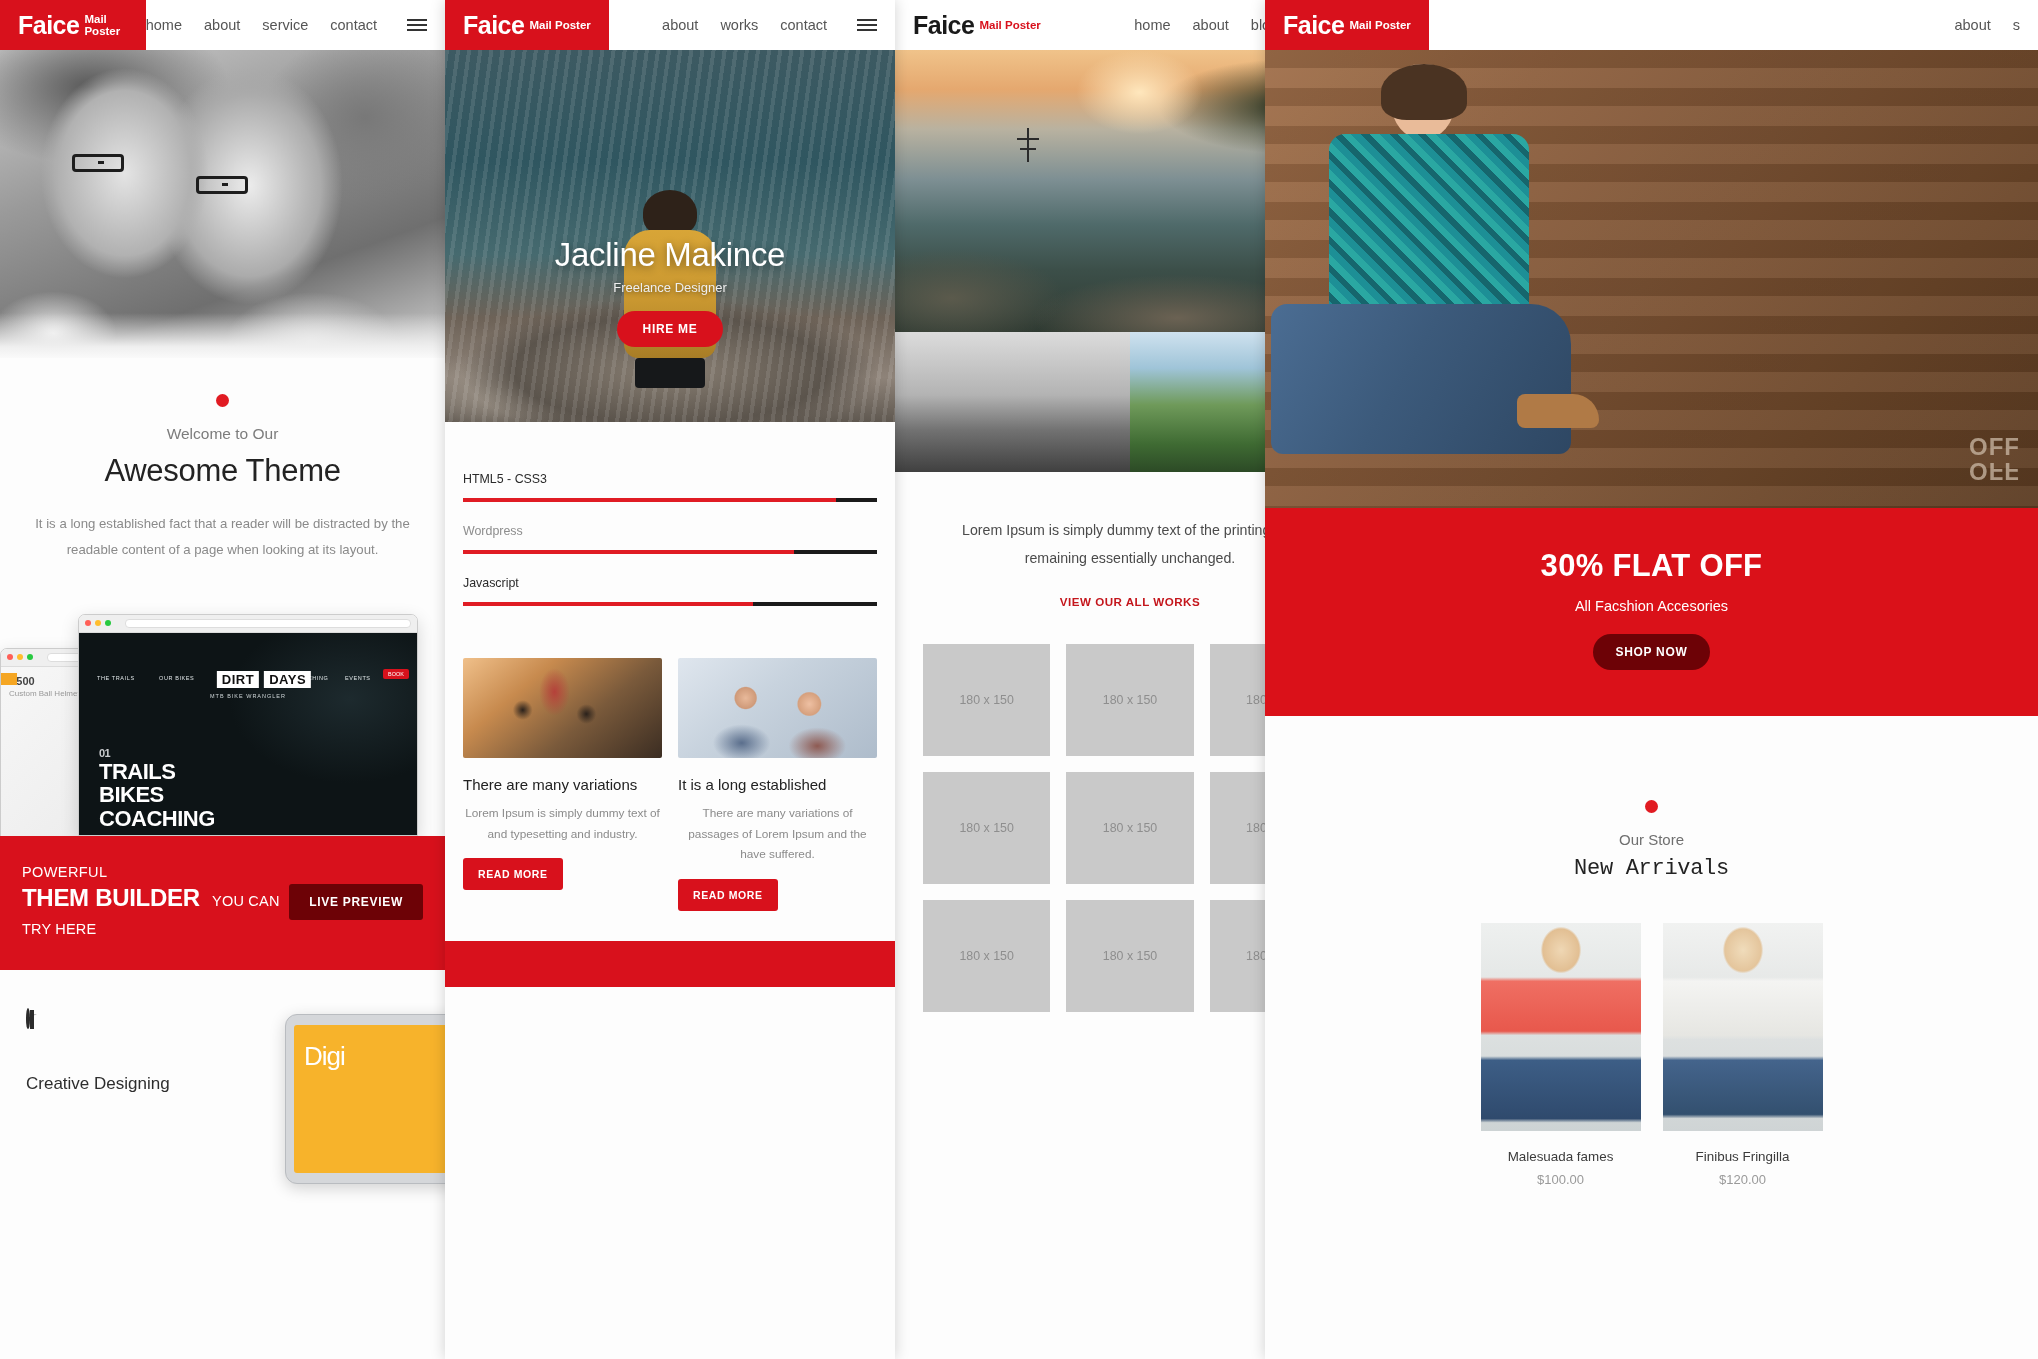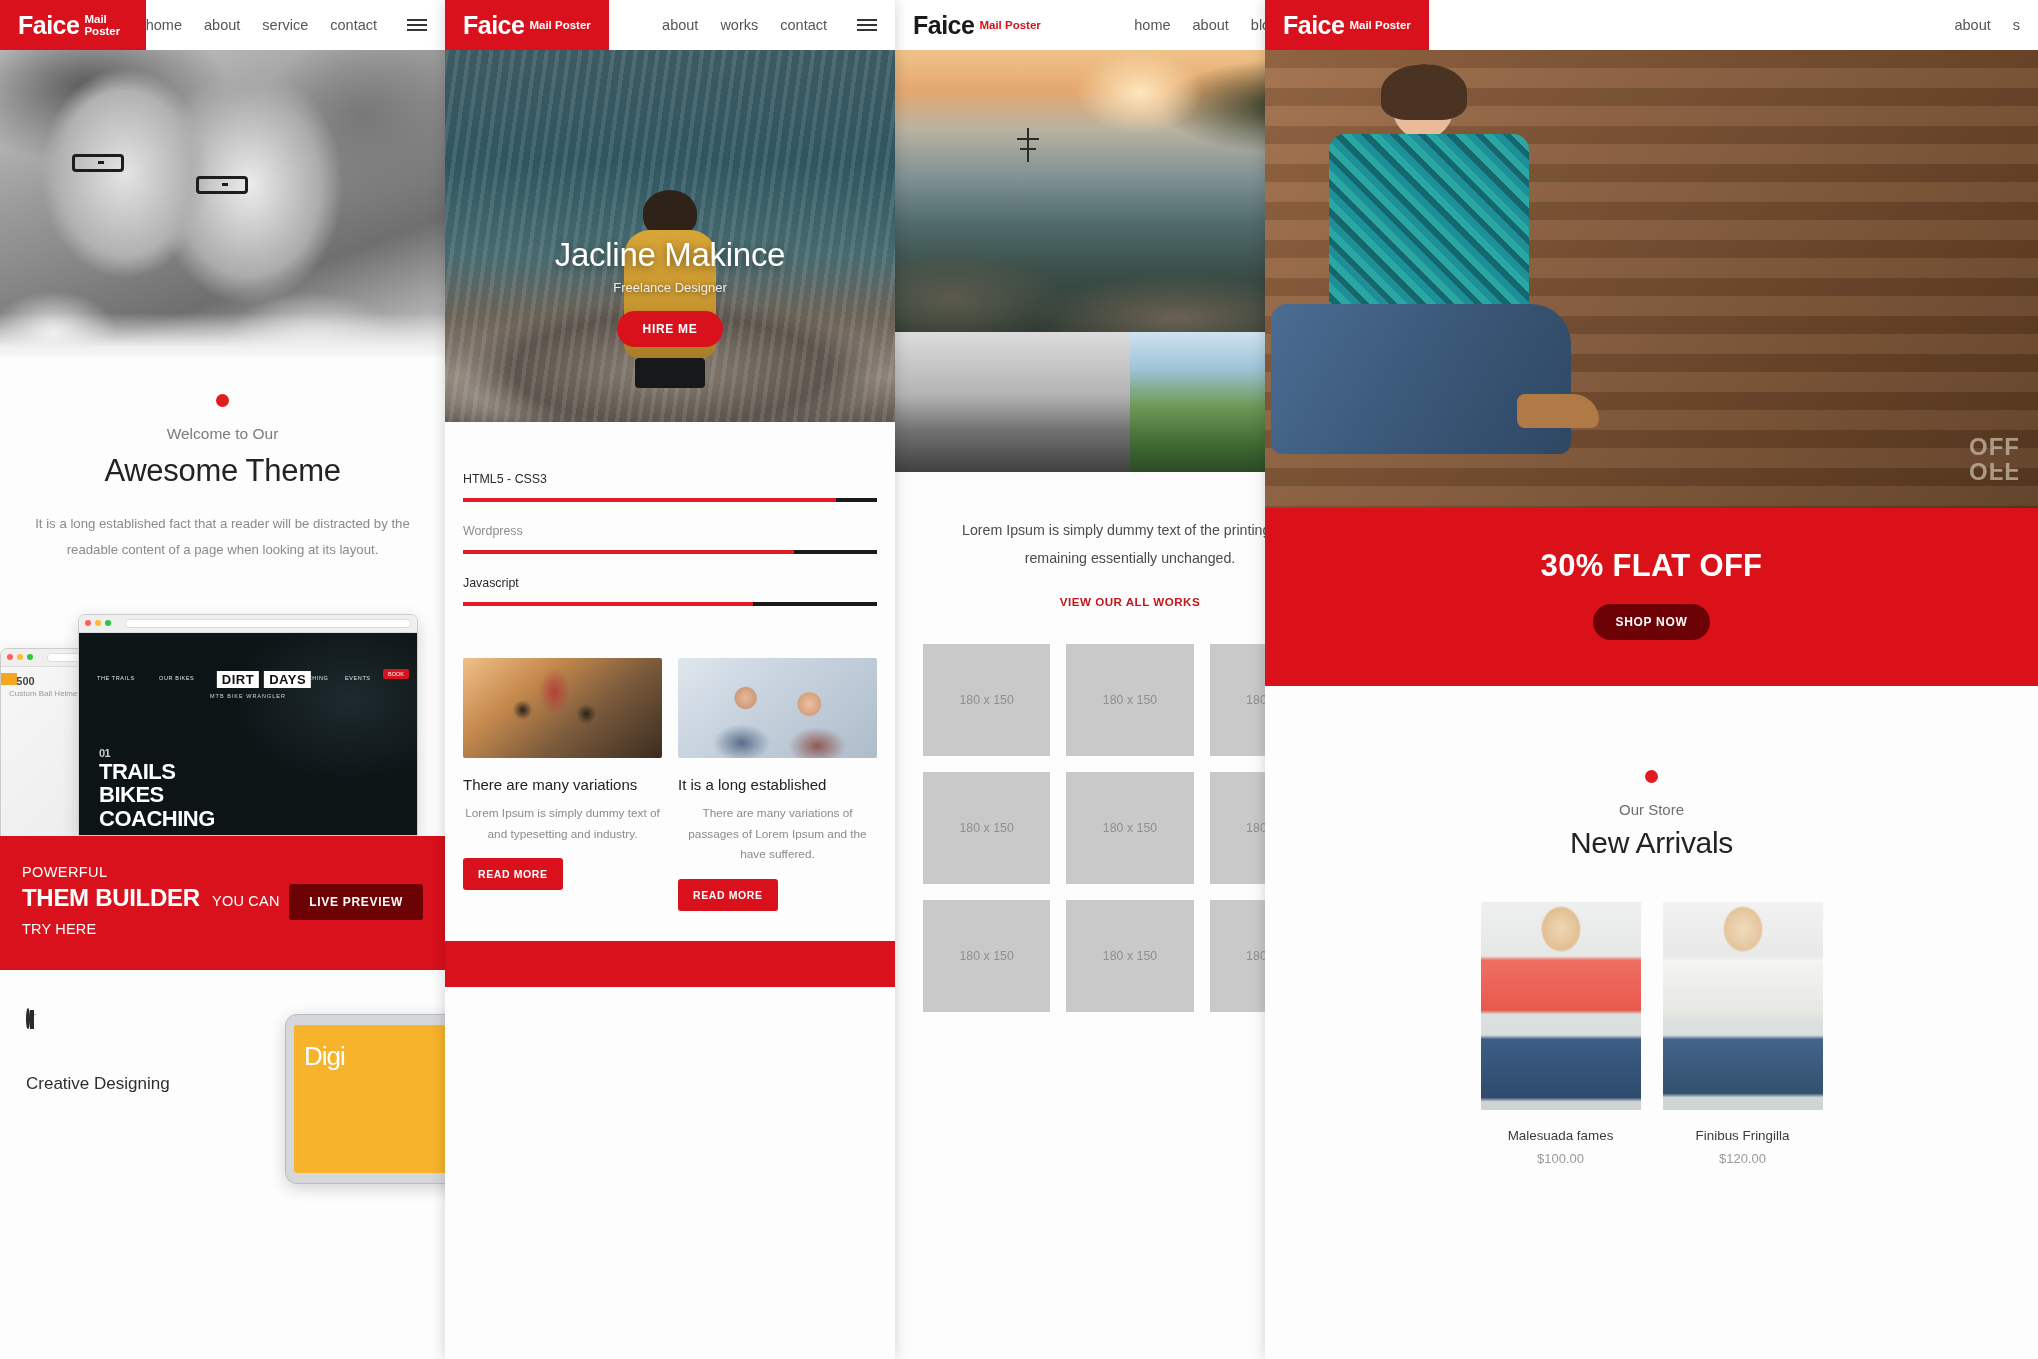--- a/index.html
+++ b/index.html
@@ -266,21 +266,21 @@
   .p4-off {
     position:absolute; right:18px; bottom:26px; color:#cbb9a6; font-weight:bold; font-size:24px;
     line-height:.95; letter-spacing:1px; opacity:.75;
   }
   .p4-off span:last-child { display:block; transform: scaleY(-1); }
   .p4-redband { background:#da1119; color:#fff; text-align:center; padding: 40px 16px 46px; }
   .p4-redband .big { font-size:31px; font-weight:bold; letter-spacing:.3px; }
   .p4-redband .sub { font-size:14.5px; margin-top:14px; }
   .p4-store { text-align:center; padding-top: 48px; }
   .p4-store .eyebrow { font-size:15px; color:#6f6f6f; }
-  .p4-store .h-big { font-size:30px; margin-top:8px; }
+  .p4-store .h-big { font-size:22px; margin-top:8px;font-family:Liberation Mono, monospace; }
   .p4-products { display:flex; gap:22px; justify-content:center; padding: 42px 26px 0; }
   .prod { width: 160px; text-align:center; }
   .prod .img { height: 208px; position:relative; overflow:hidden; }
   .prod-a { background: linear-gradient(to bottom,#eef0ef 0%,#e3e6e5 32%,#cdd3d4 100%); }
   .prod-a::after{
     content:""; position:absolute; inset:0;
     background: radial-gradient(ellipse 26px 30px at 50% 13%, #efd7b4 0%, #e2bf93 70%, transparent 78%),
                 linear-gradient(to bottom, transparent 26%, #ef6f63 28%, #e8584c 52%, transparent 54%),
                 linear-gradient(to bottom, transparent 64%, #3d5e86 66%, #2f4a6d 94%, transparent 96%);
   }
@@ -536,20 +536,21 @@
           <div class="shoe"></div>
       </div>
       <div class="p4-off">
         <span>OFF</span>
         <span>OFF</span>
       </div>
     </div>
 
     <div class="p4-redband">
       <div class="big">30% FLAT OFF</div>
+      <div class="sub">All Facshion Accesories</div>
       <button class="btn-dark" style="margin-top:20px;border-radius:20px;padding:11px 22px;">SHOP NOW</button>
     </div>
 
     <div class="p4-store sec-center">
       <div class="divider">
         <span class="bar"><span class="l1"></span><span class="l2"></span></span>
         <span class="dot"></span>
         <span class="bar"><span class="l1"></span><span class="l2"></span></span>
       </div>
       <div class="eyebrow">Our Store</div>

